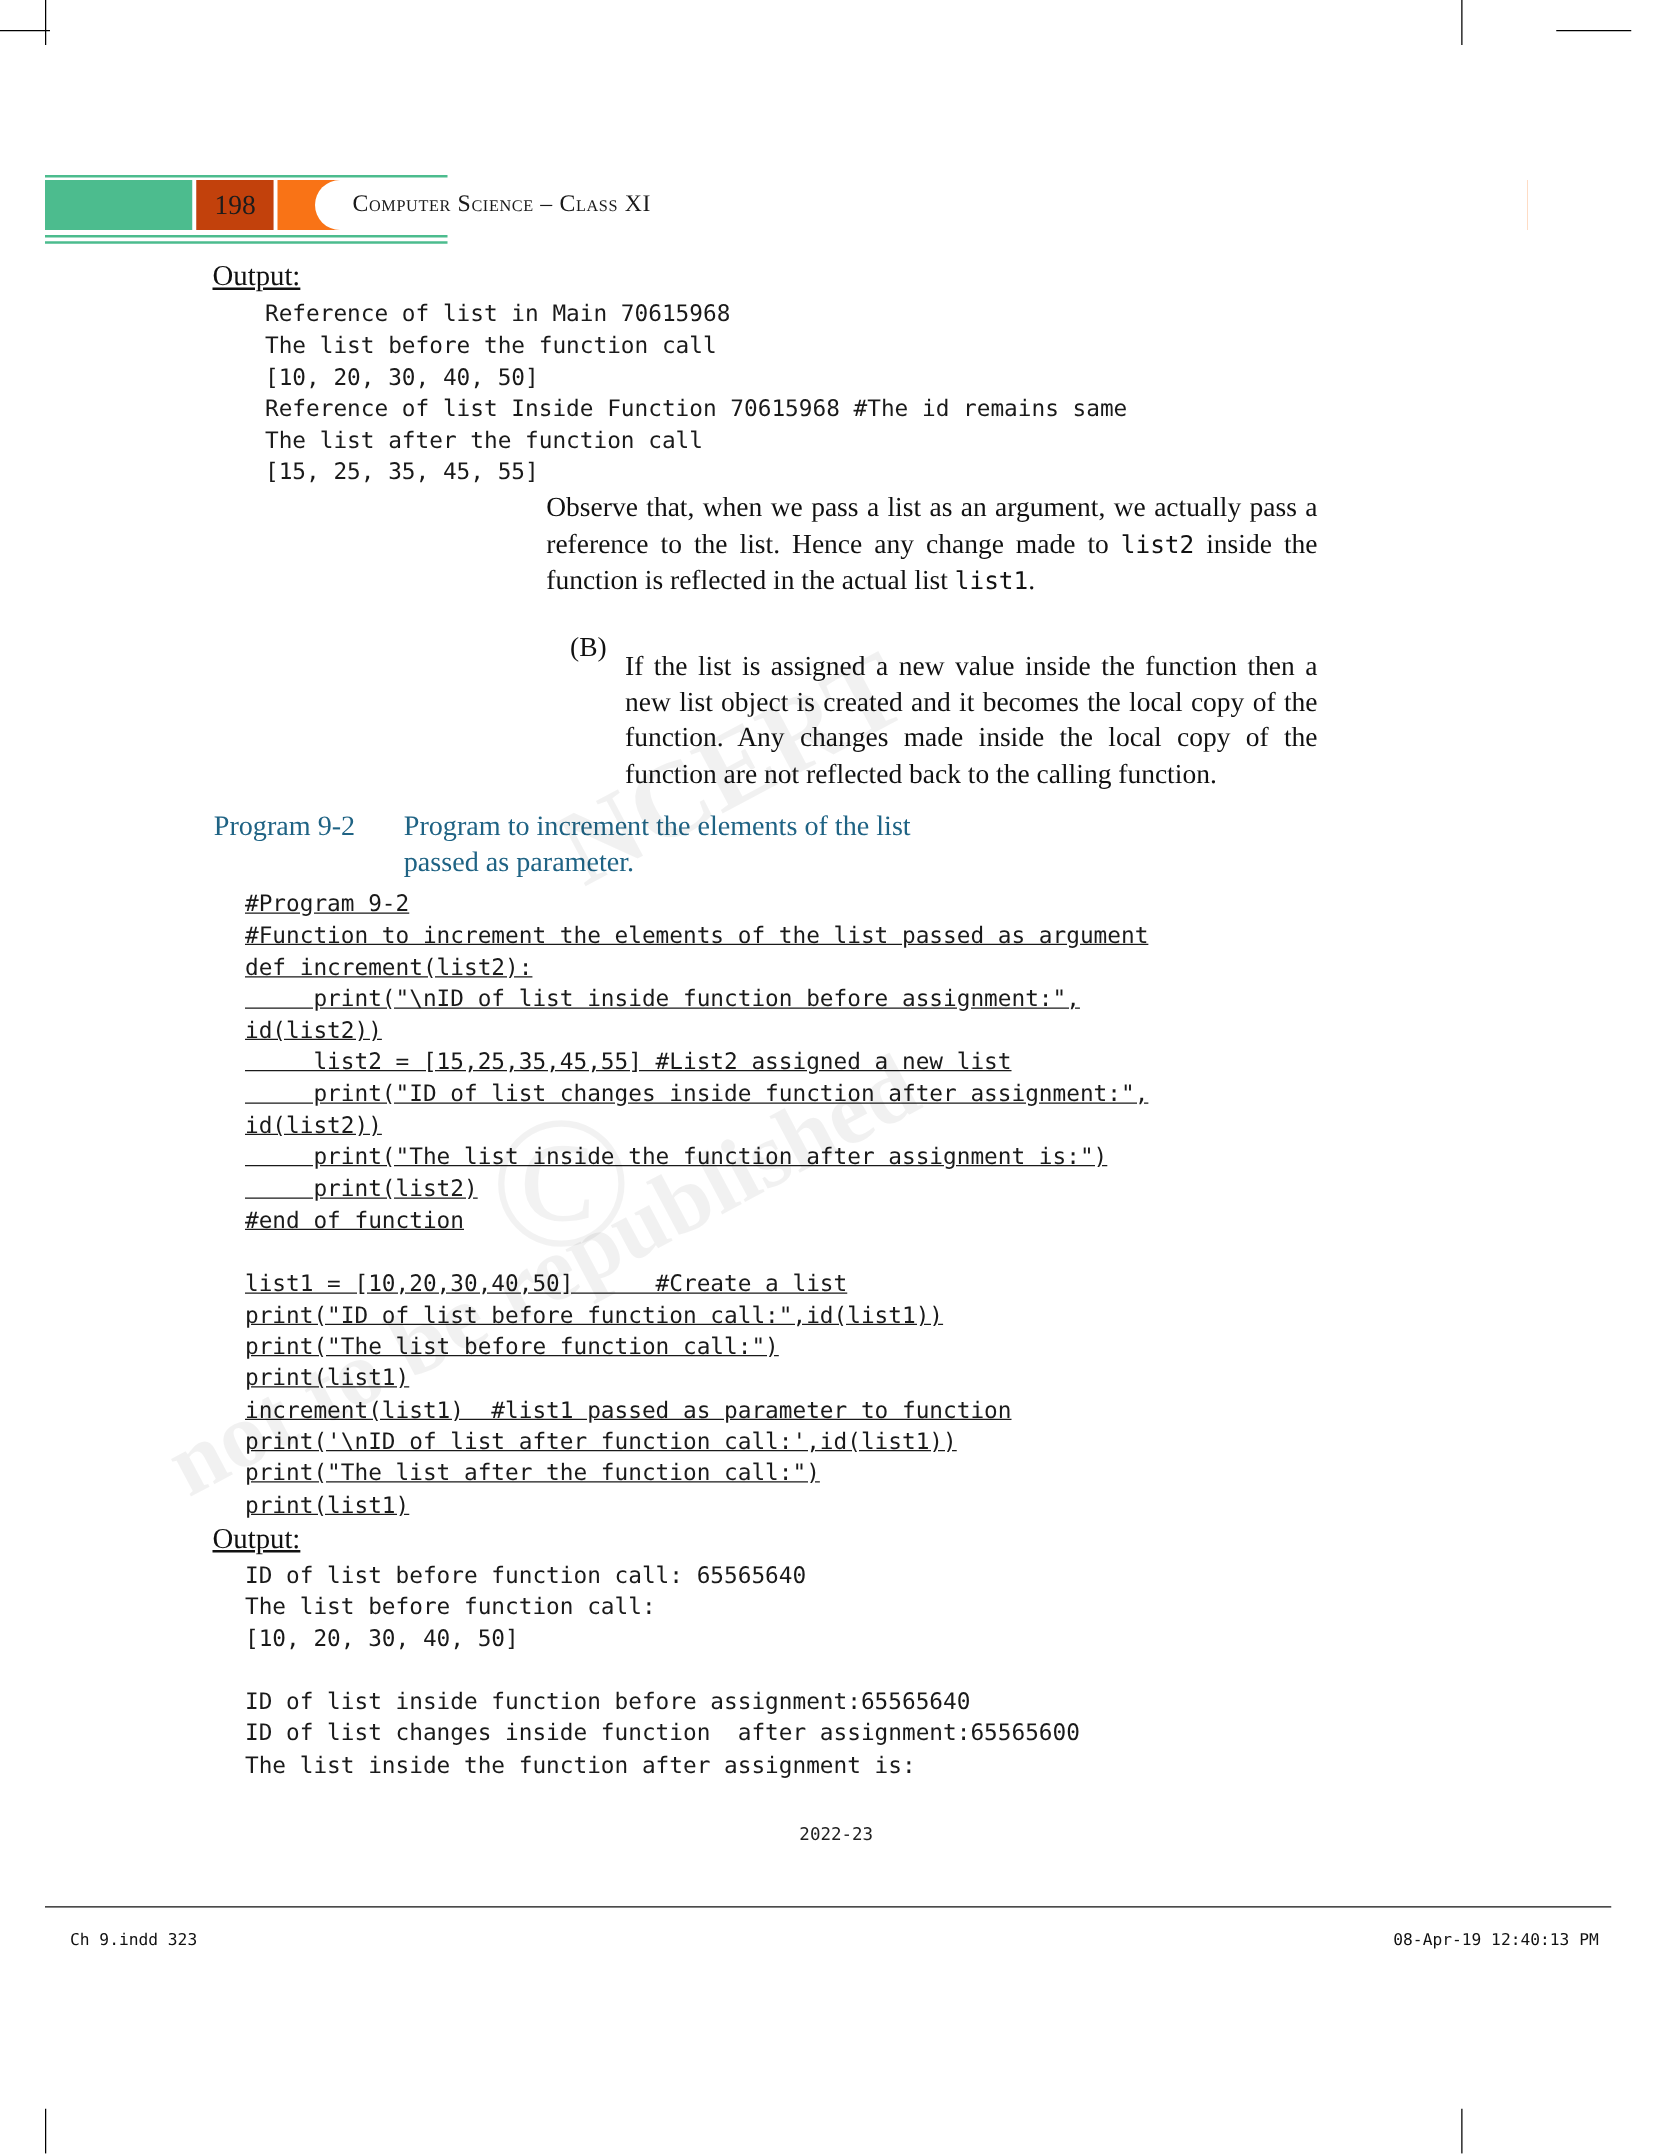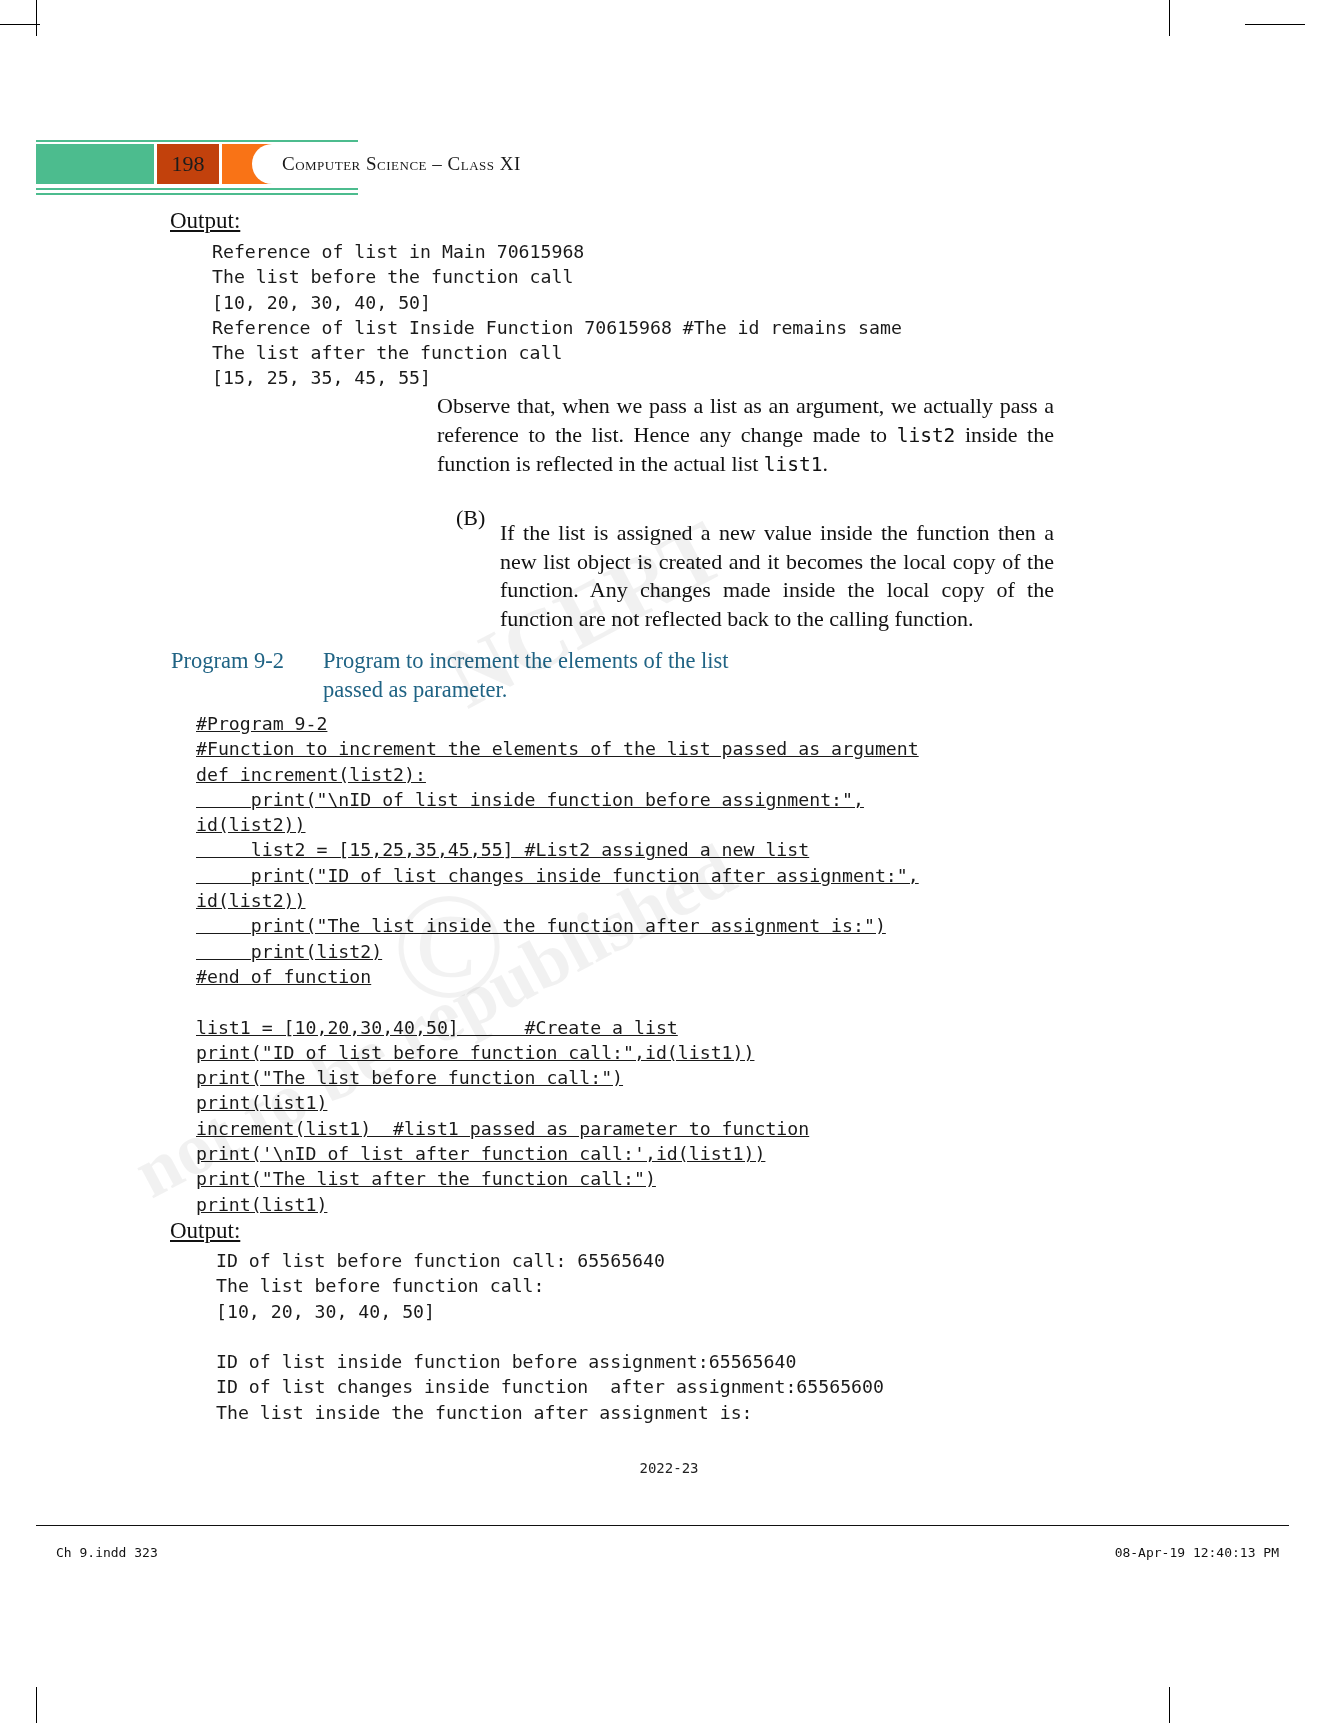--- a/index.html
+++ b/index.html
@@ -258,21 +258,21 @@
 list1 = [10,20,30,40,50]      #Create a list
 print("ID of list before function call:",id(list1))
 print("The list before function call:")
 print(list1)
 increment(list1)  #list1 passed as parameter to function
 print('\nID of list after function call:',id(list1))
 print("The list after the function call:")
 print(list1)</div>
 
   <div class="label-output" style="left:170px;top:1218px;">Output:</div>
-  <div class="code" style="left:196px;top:1248px;margin-left:20px;">ID of list before function call: 65565640
+  <div class="code" style="left:196px;top:1248px;">ID of list before function call: 65565640
 The list before function call:
 [10, 20, 30, 40, 50]
 
 ID of list inside function before assignment:65565640
 ID of list changes inside function  after assignment:65565600
 The list inside the function after assignment is:</div>
 
   <div class="year" style="top:1460px;">2022-23</div>
 
   <div class="footer-rule" style="top:1525px;"></div>

